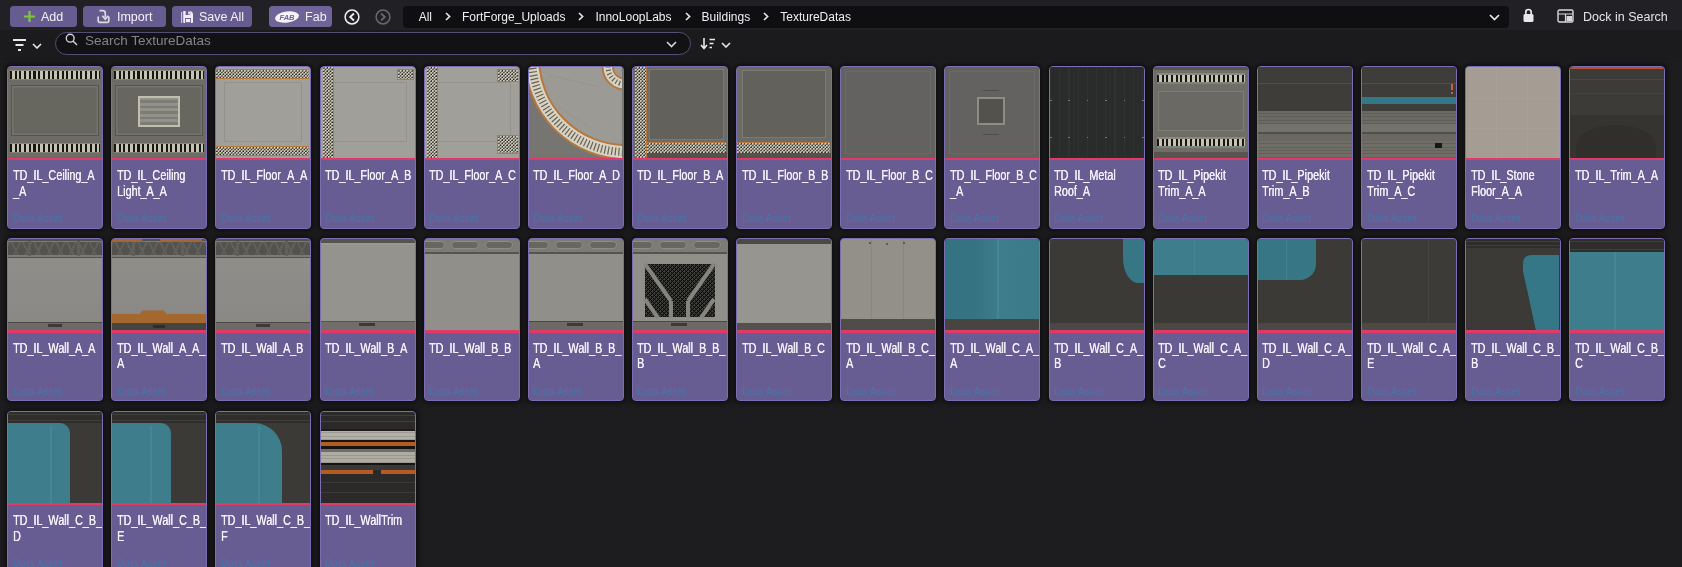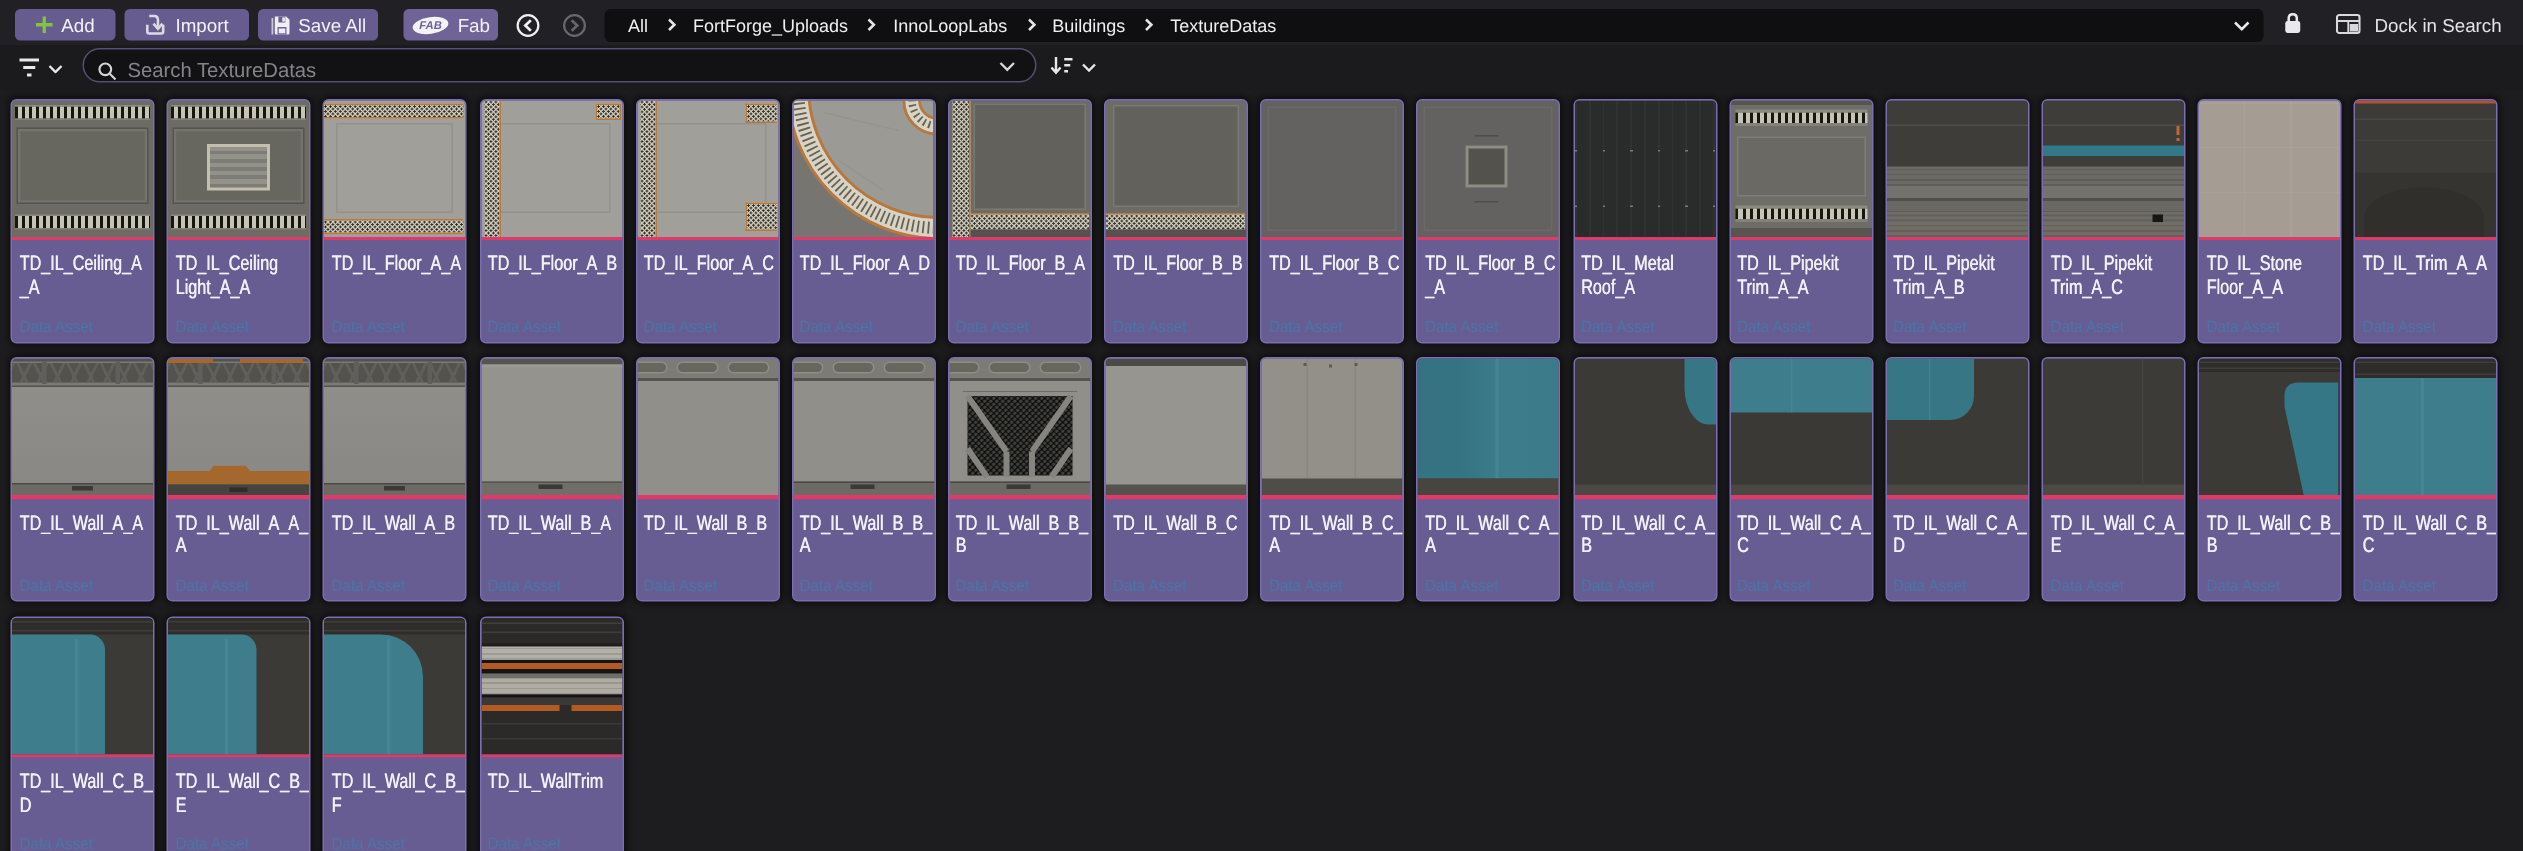--- a/index.html
+++ b/index.html
@@ -5,21 +5,21 @@
  font-family:"Liberation Sans",sans-serif;-webkit-font-smoothing:antialiased}
 i{position:absolute;display:block}
 .hdr{position:absolute;left:0;top:0;width:1682px;height:30px;background:#212025}
 .sub{position:absolute;left:0;top:30px;width:1682px;height:30px;background:#1b1a1d}
 .btn{position:absolute;top:6px;height:21px;background:#675c90;border-radius:3.5px;
  color:#f3f2f6;font-size:12.5px;display:flex;align-items:center;justify-content:center;gap:5px}
 .crumb{position:absolute;left:402.7px;top:5.5px;width:1106px;height:22px;background:#0f0e11;
  border-radius:4px;color:#efeef2;font-size:12px;display:flex;align-items:center}
 .chv{width:6px;height:9px;margin:0 11px 0 13px;flex:none}
 .searchbox{position:absolute;left:55px;top:31.5px;width:636px;height:23px;background:#121114;
- border:1px solid #544e74;border-radius:12px;display:flex;align-items:flex-end}
+ border:1px solid #544e74;border-radius:12px;display:flex;align-items:flex-start}
 .grid{position:absolute;left:7px;top:65.5px;width:1675px;height:502px}
 .tile{position:absolute;width:96px;height:163px;background:#675d92;border:1.7px solid #7c6eb2;
  border-radius:4px;overflow:hidden;box-shadow:0 0 5px 1.5px rgba(0,0,0,.5)}
 .th{position:absolute;left:0;top:0;right:0;height:91.4px;overflow:hidden}
 .bar{position:absolute;left:0;top:91.4px;right:0;height:2.2px;background:#e13a69}
 .lbl{position:absolute;left:0;top:93.6px;right:0;bottom:0;background:#675d92}
 .nm{position:absolute;left:4.5px;top:8px;width:116px;color:#f2f0f7;font-size:14px;
  line-height:15.4px;transform:scaleX(.77);transform-origin:0 0;text-shadow:.35px 0 0 currentColor}
 .da{position:absolute;left:4.5px;bottom:3.5px;color:#4b74a8;font-size:11px;
  transform:scaleX(.92);transform-origin:0 100%}

